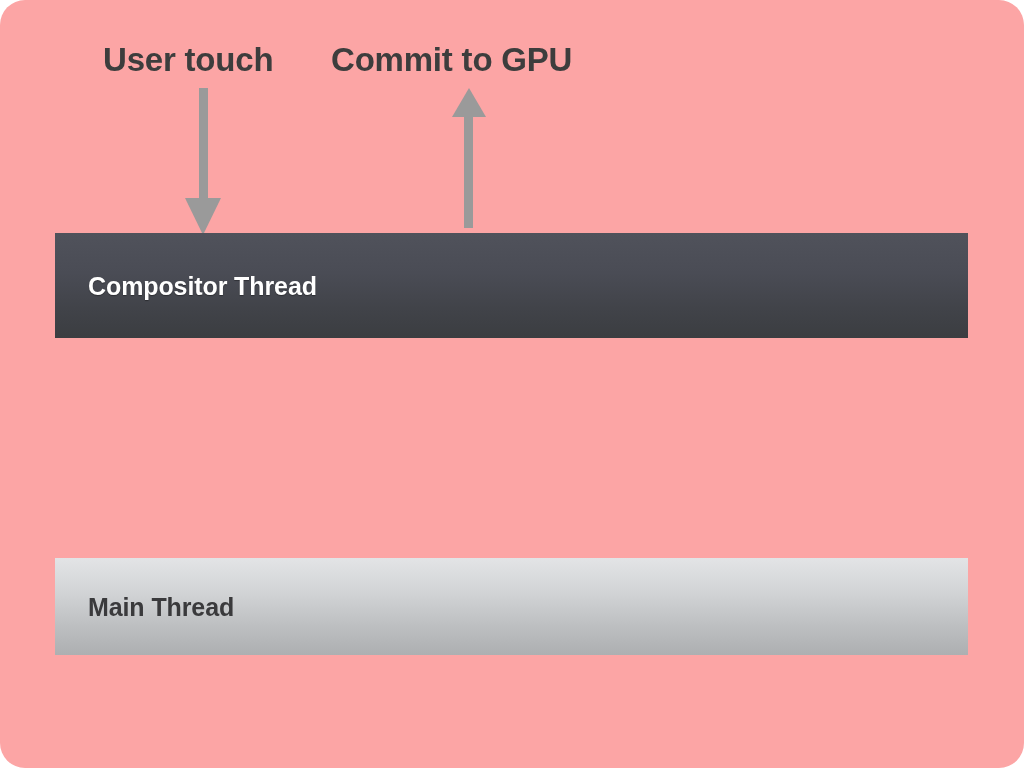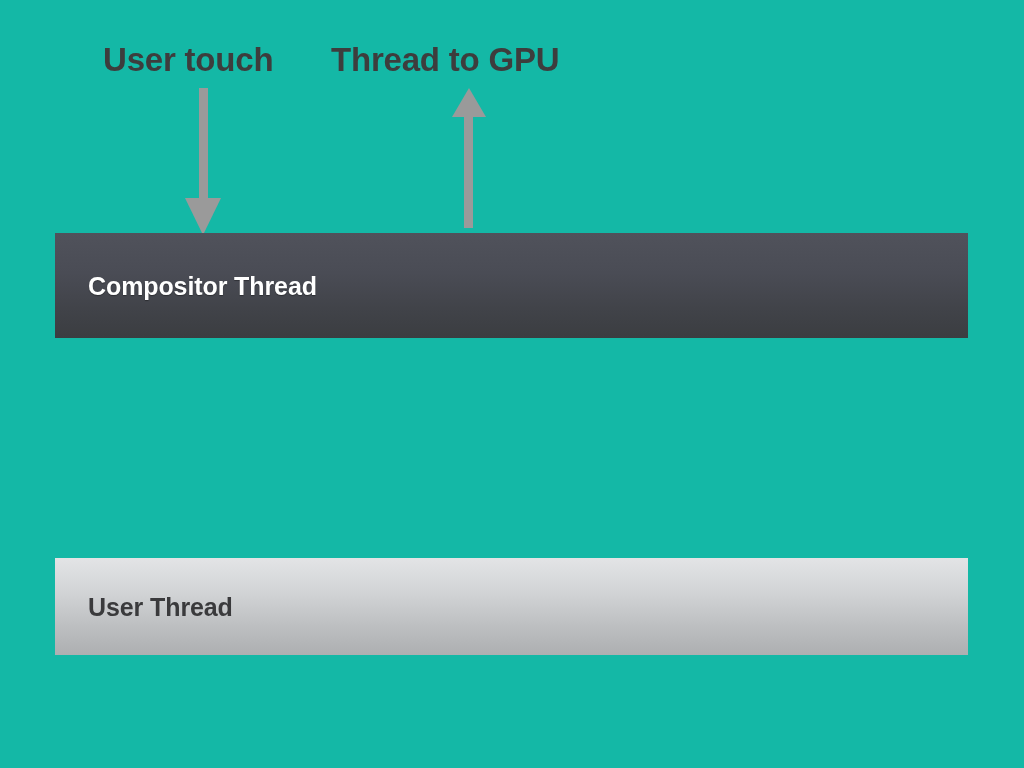--- a/index.html
+++ b/index.html
@@ -11,21 +11,22 @@
   body {
     width: 1024px;
     height: 768px;
     font-family: "Liberation Sans", sans-serif;
     overflow: hidden;
   }
   #stage {
     position: relative;
     width: 1024px;
     height: 768px;
-    background: #14b8a6;
+    background: #fca5a5;
+    border-radius: 25px;
   }
 
   
   .annotation {
     position: absolute;
     font-family: "Liberation Sans", sans-serif;
     font-weight: bold;
     font-size: 33px;
     line-height: 36px;
     letter-spacing: -0.2px;
@@ -104,30 +105,30 @@
 
   <div id="label-user-touch" class="annotation">User touch</div>
 
   <svg id="arrow-user-touch" class="arrow-svg" viewBox="0 0 44 148">
 
     <rect x="18" y="0" width="9" height="113" fill="#9a9a9a"></rect>
 
     <polygon points="4,110 40,110 22,147" fill="#9a9a9a"></polygon>
   </svg>
 
-  <div id="label-commit-gpu" class="annotation">Thread to GPU</div>
+  <div id="label-commit-gpu" class="annotation">Commit to GPU</div>
 
   <svg id="arrow-commit-gpu" class="arrow-svg" viewBox="0 0 40 144">
 
     <polygon points="20,2 37,31 3,31" fill="#9a9a9a"></polygon>
 
     <rect x="15" y="29" width="9" height="113" fill="#9a9a9a"></rect>
   </svg>
 
   <div id="bar-compositor-thread" class="thread-bar">
     <span class="thread-label">Compositor Thread</span>
   </div>
 
   <div id="bar-main-thread" class="thread-bar">
-    <span class="thread-label">User Thread</span>
+    <span class="thread-label">Main Thread</span>
   </div>
 
 </div>
 
 </body></html>

